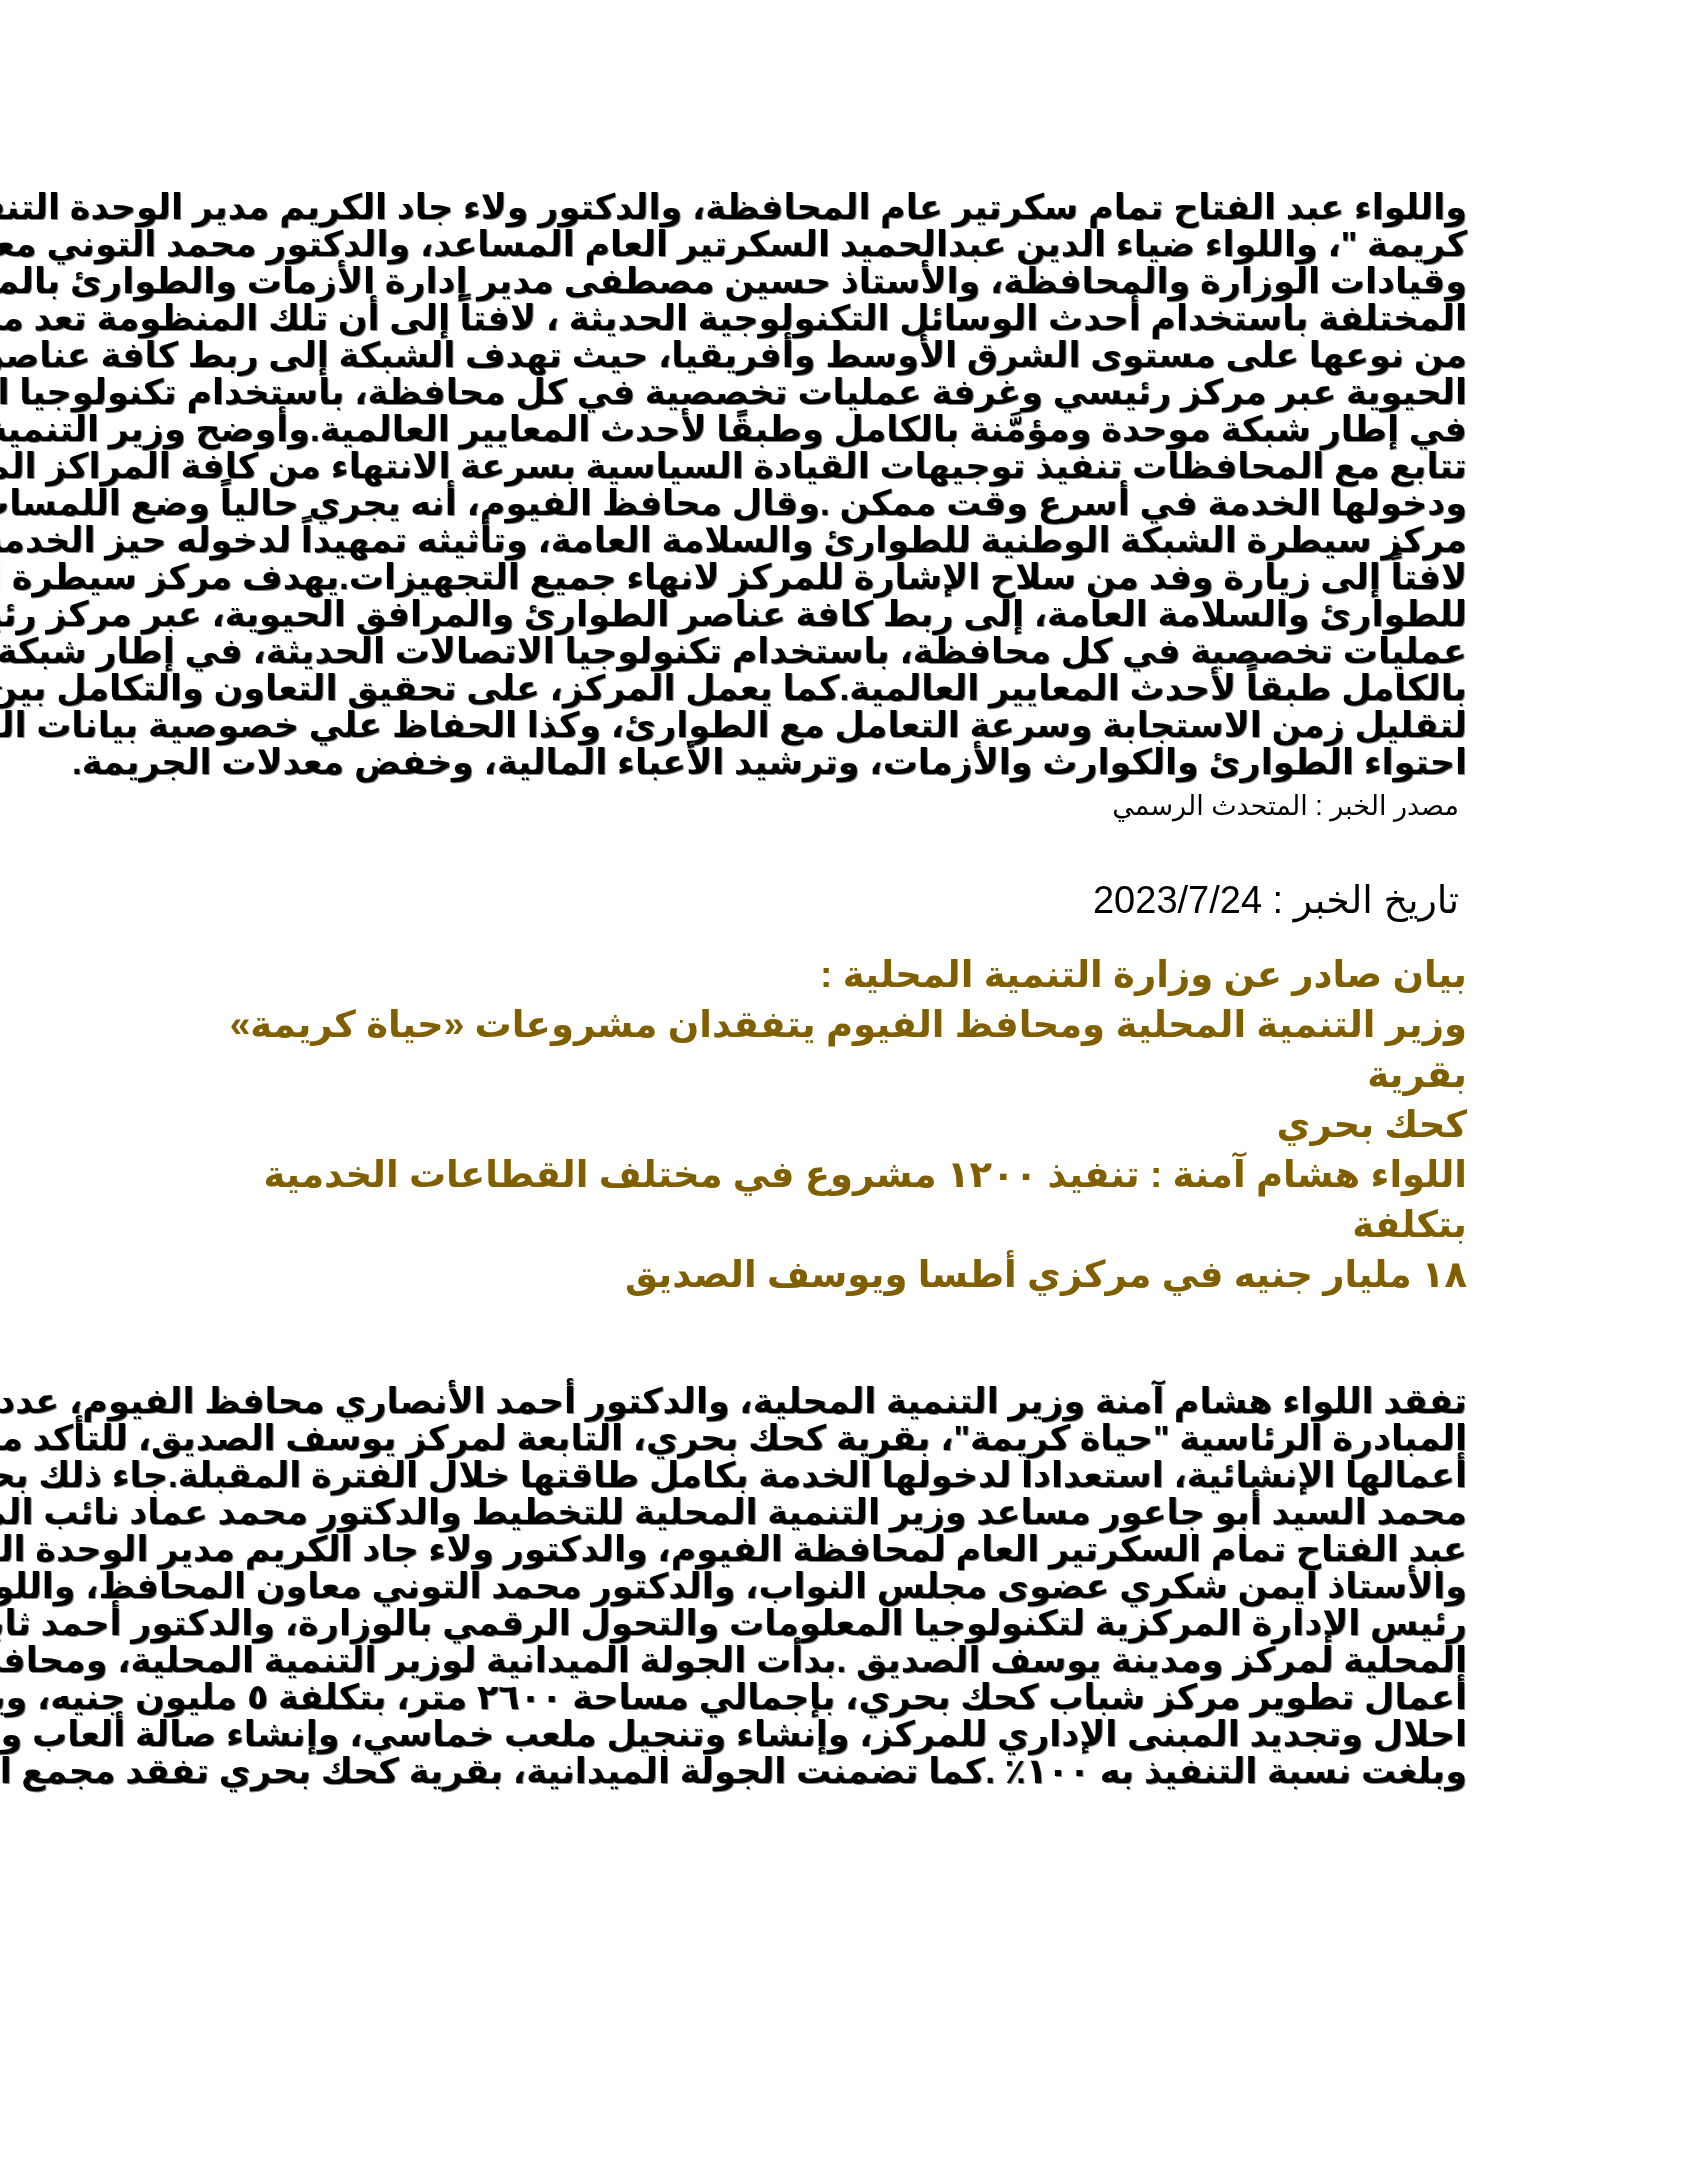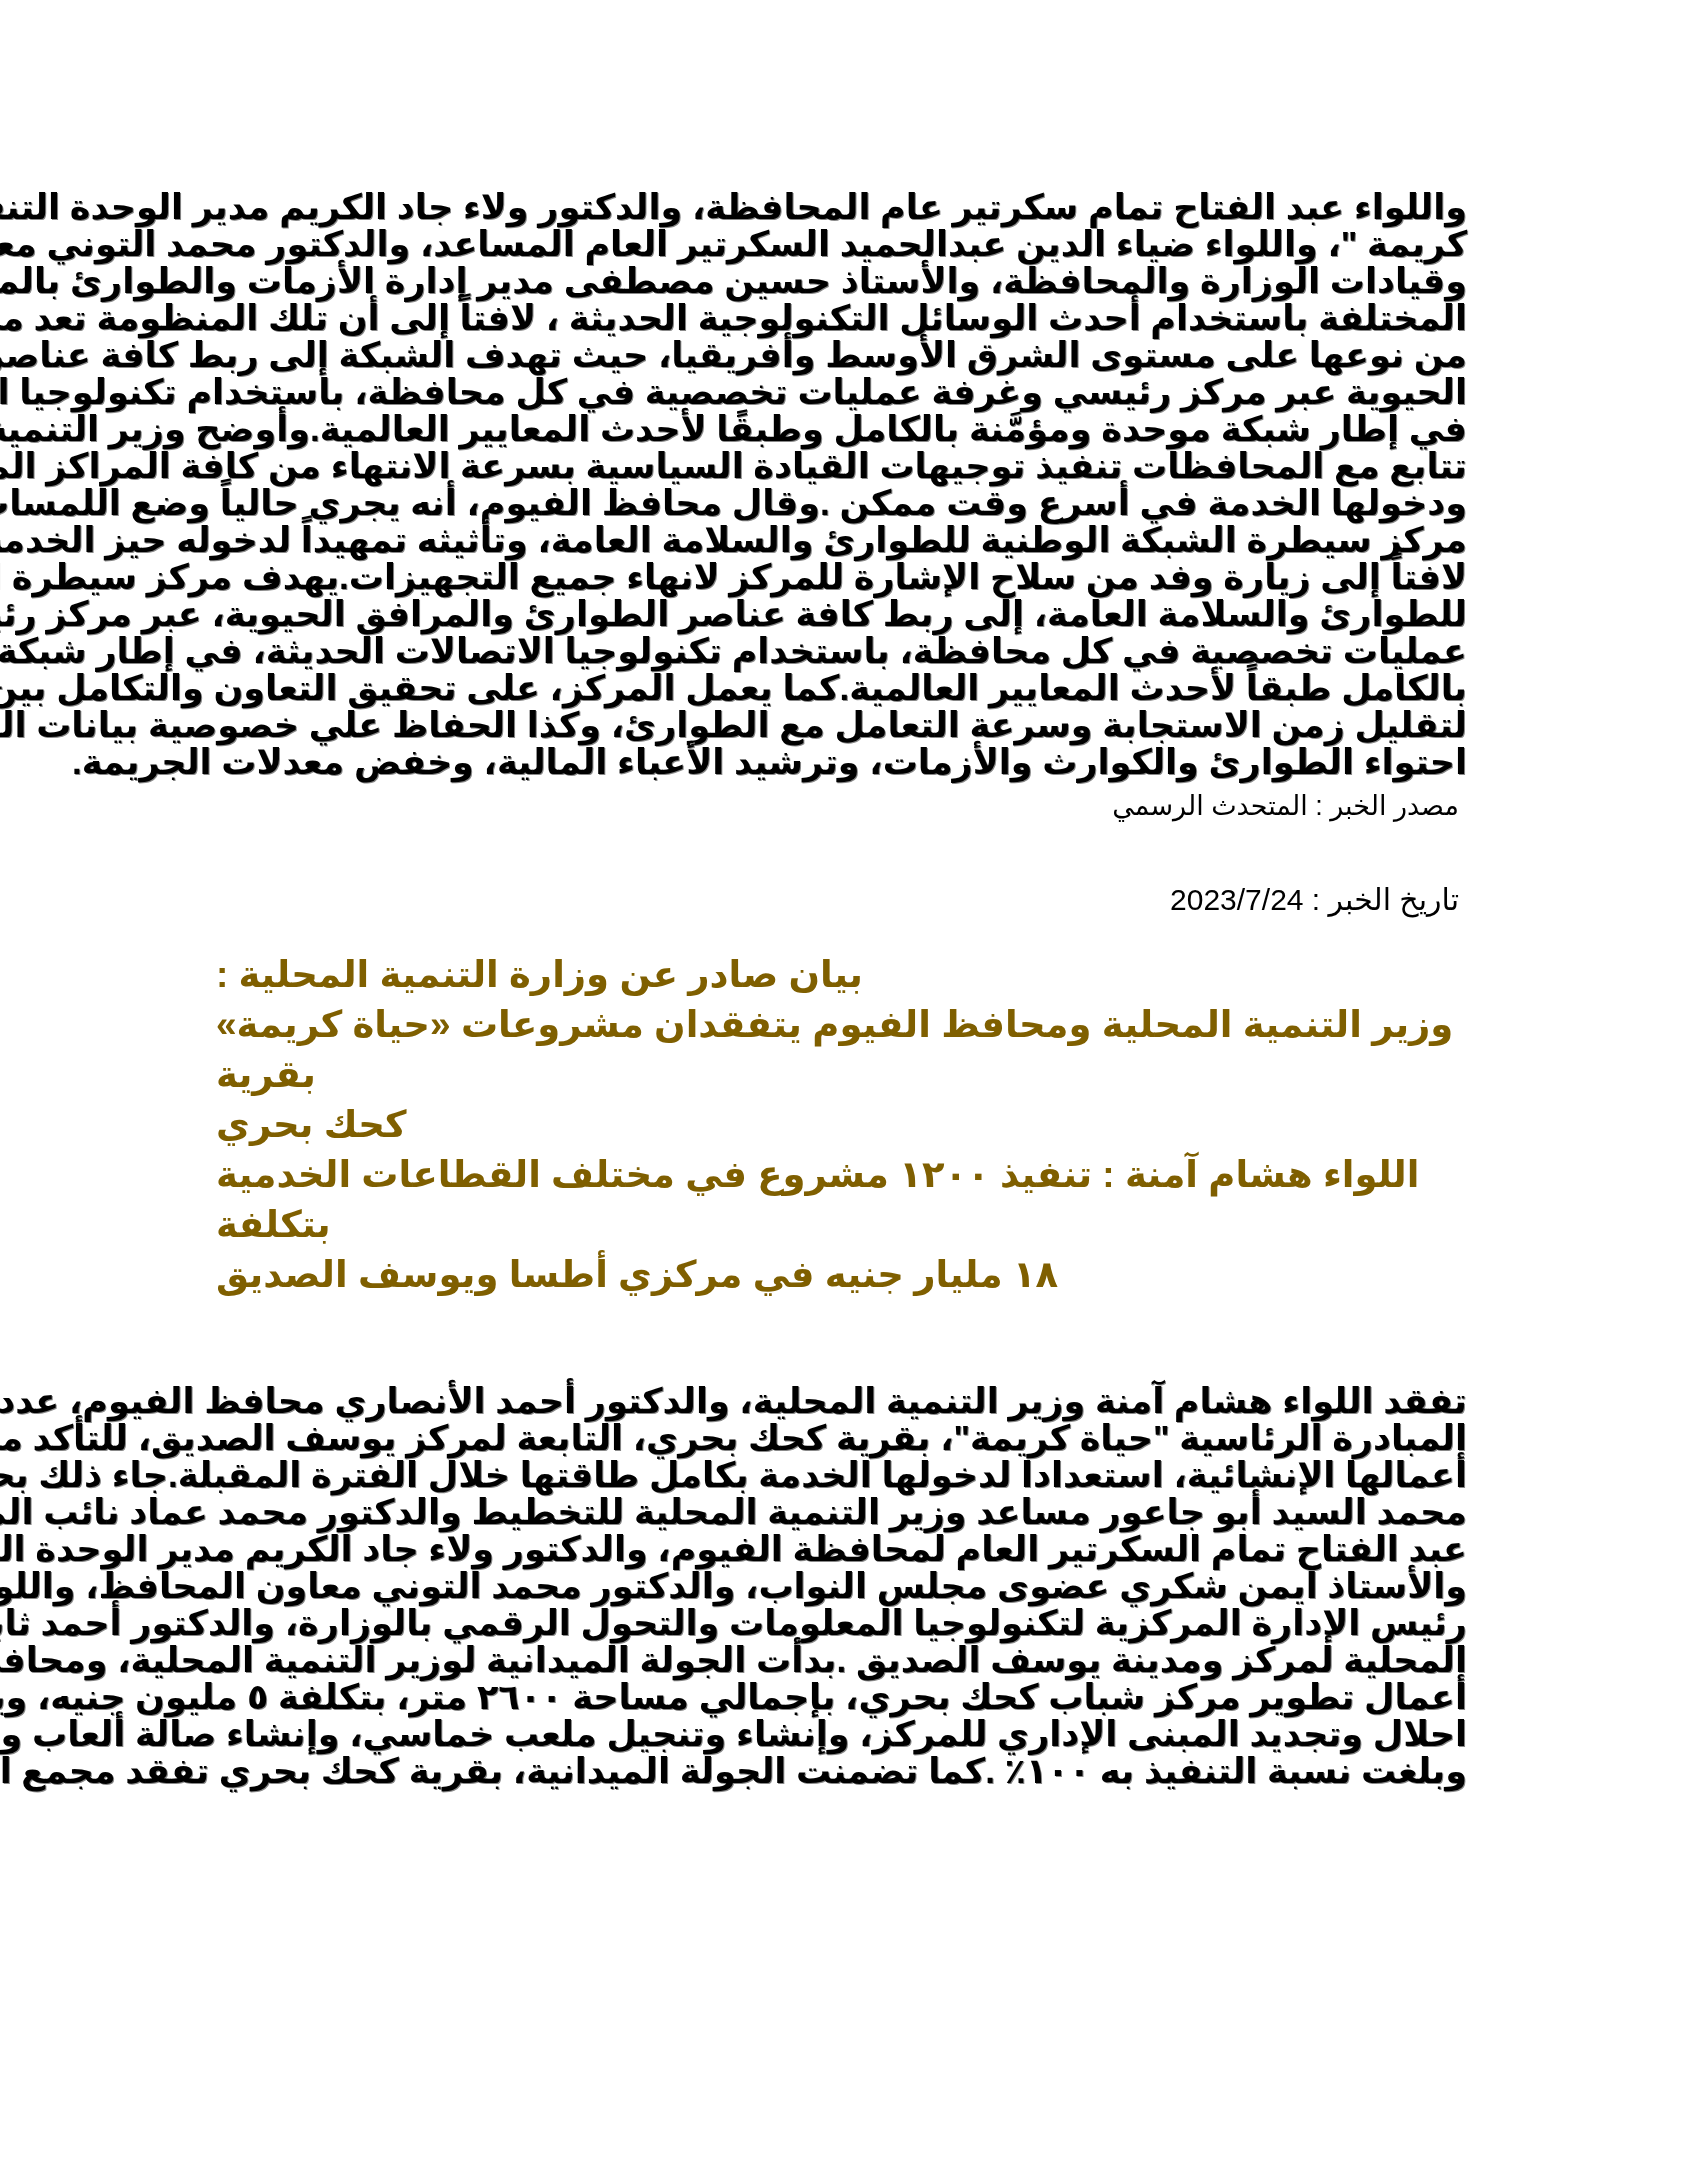--- a/index.html
+++ b/index.html
@@ -25,26 +25,26 @@
   .line { display: block; text-align: justify; text-align-last: justify; white-space: nowrap; }
   .line.last { text-align-last: right; }
   .meta {
     font-size: 27px;
     line-height: 37px;
     margin: 8px;
     text-align: right;
   }
   .date-line {
     margin-top: 55px;
-    font-size: 30px;
+    font-size: 38px;
     line-height: 40px;
   }
   .headline {
     margin-top: 30px;
-    text-align: left;
+    text-align: right;
     color: #7f5f00;
     font-weight: bold;
     font-size: 37px;
     line-height: 50px;
   }
   .headline .hl { display: block; }
   .body2 { margin-top: 82px; }
 </style>
 </head>
 <body>

